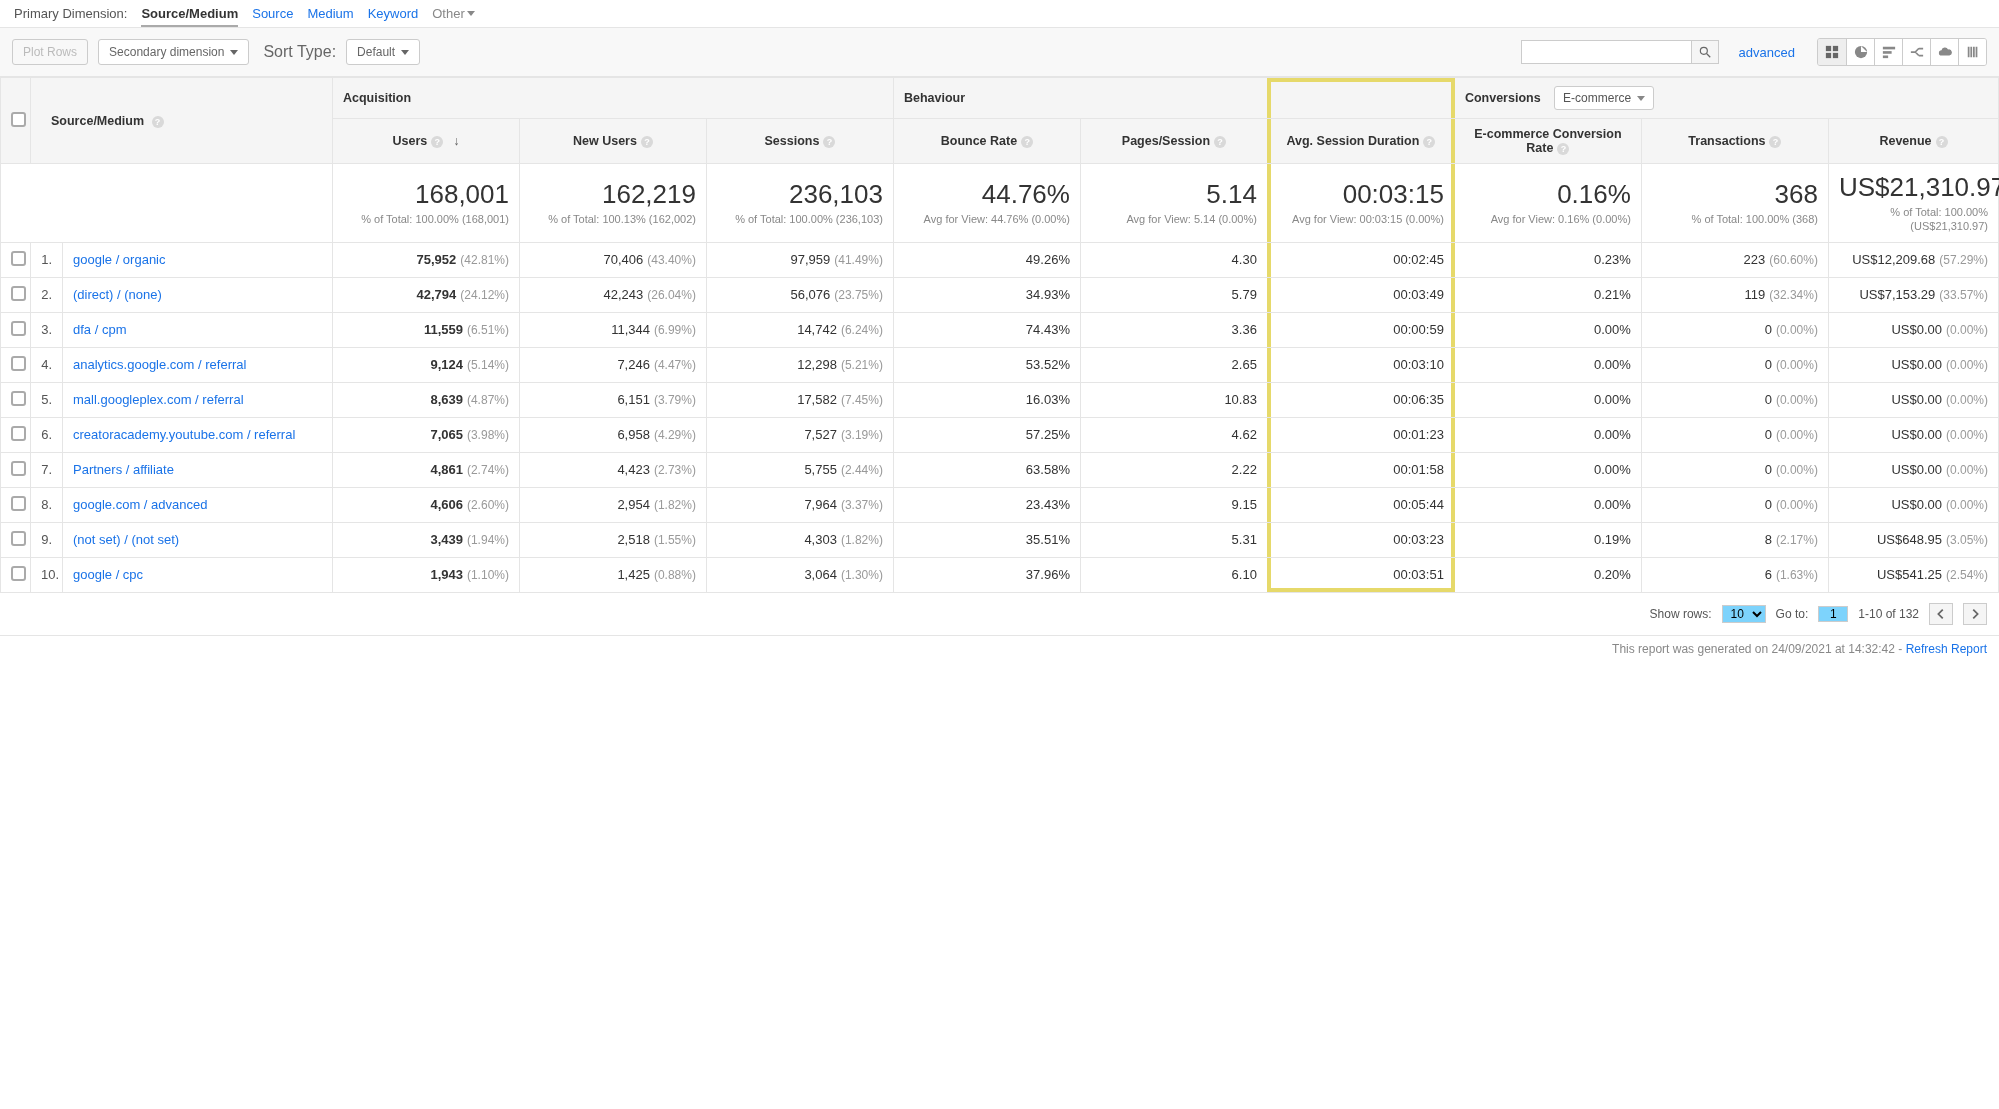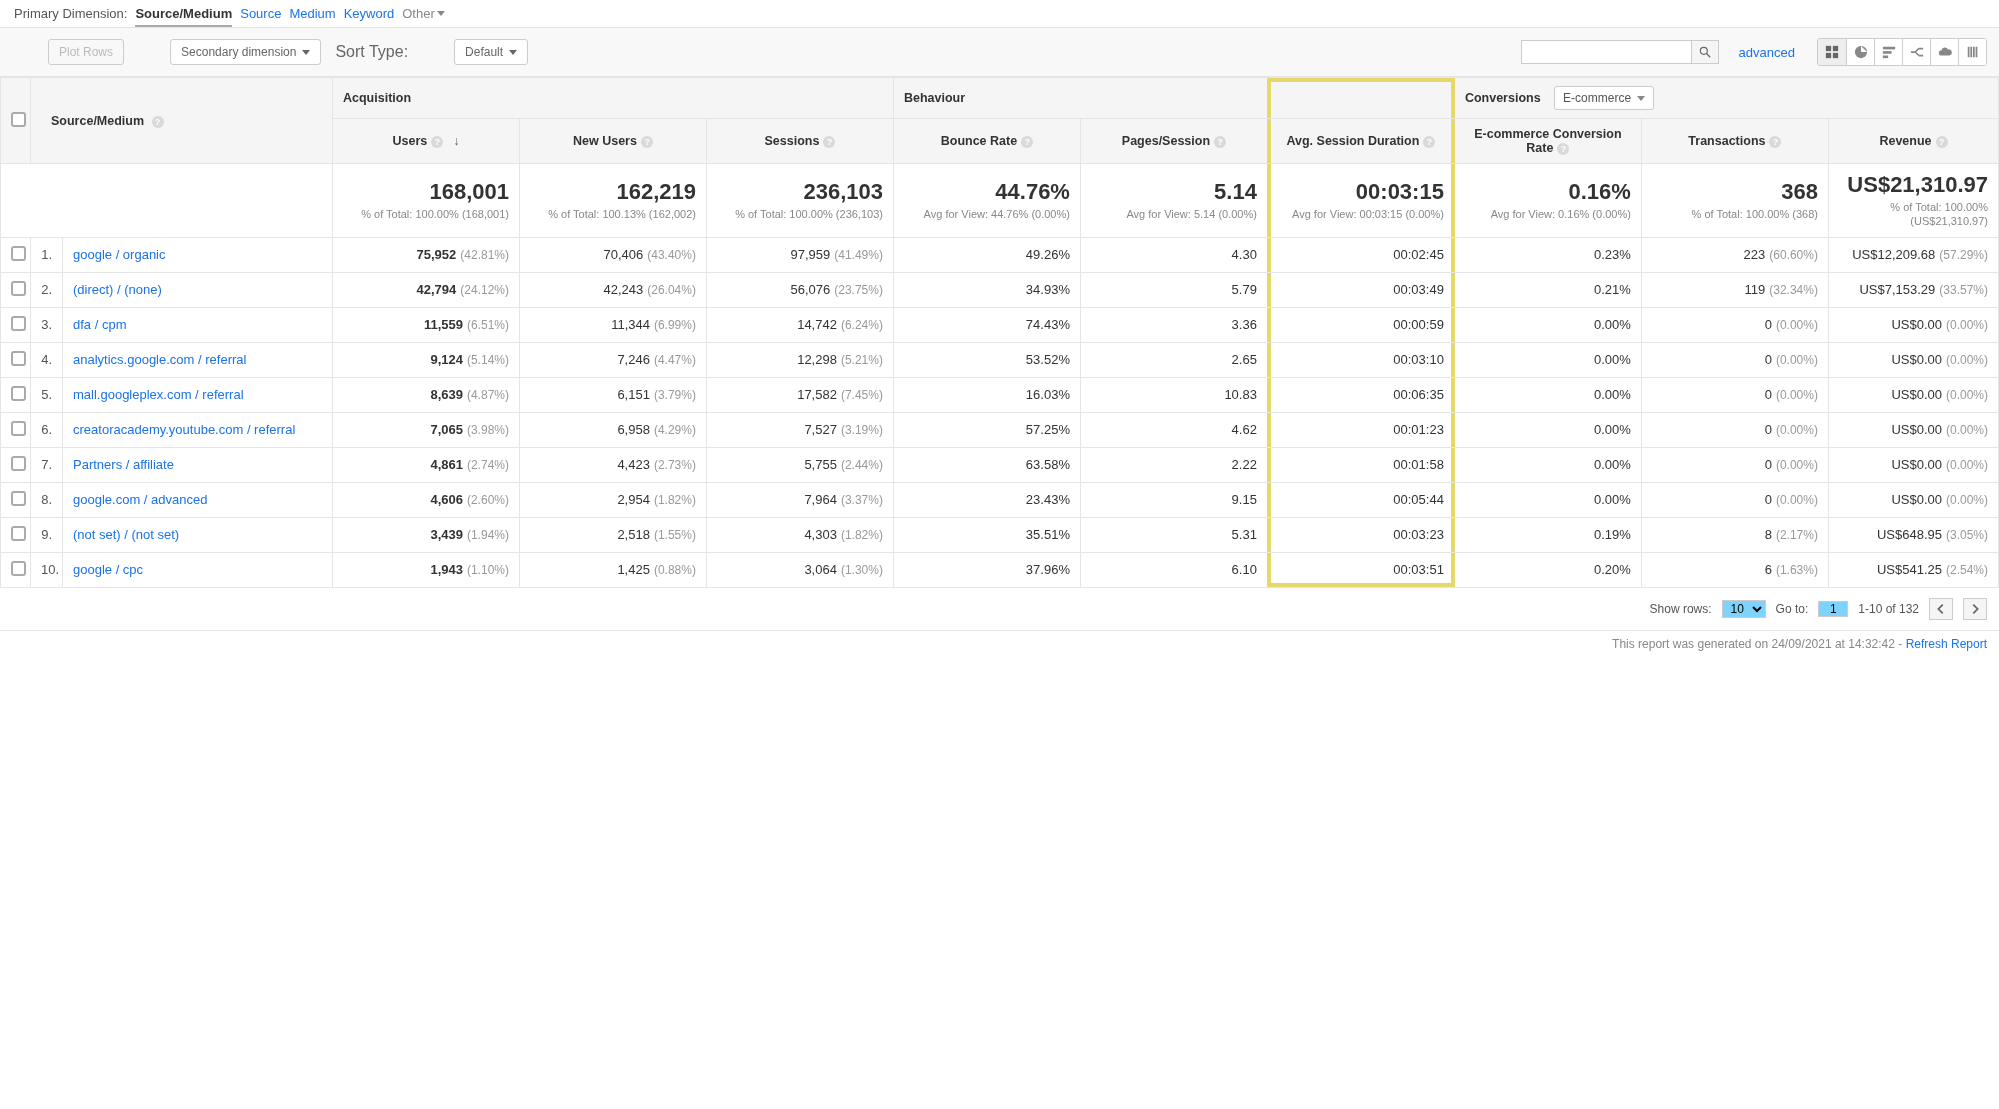--- a/index.html
+++ b/index.html
@@ -12,21 +12,21 @@
   }
   a { color: #1a73e8; text-decoration: none; cursor: pointer; }
 
   
   .primary-dim-row {
     padding: 6px 14px;
     font-size: 13px;
     color: #333;
     display: flex;
     align-items: center;
-    gap: 8px;
+    gap: 14px;
     border-bottom: 1px solid #e5e5e5;
   }
   .primary-dim-row .label { color: #555; }
   .primary-dim-row .current {
     font-weight: 700;
     color: #333;
     border-bottom: 2px solid #aaa;
     padding-bottom: 4px;
     margin-bottom: -6px;
   }
@@ -52,21 +52,20 @@
     display: inline-flex;
     align-items: center;
     padding: 5px 10px;
     border: 1px solid #ccc;
     border-radius: 3px;
     background: #fff;
     font-size: 12px;
     color: #666;
     cursor: pointer;
     gap: 6px;
-    margin-left: 36px;
   }
   .btn.disabled { color: #bbb; background: #f8f8f8; cursor: default; }
   .btn .caret-down { border-top-color: #666; }
   .sort-label { color:#666; font-size:16px; margin-left:4px; }
   .toolbar-spacer { flex: 1; }
   .search-wrap { display: inline-flex; align-items: stretch; }
   .search-input {
     border: 1px solid #ccc; border-right: none;
     padding: 4px 6px; font-size: 12px; width: 170px;
     background: #fff;
@@ -108,21 +107,21 @@
   .col-idx { width: 28px; text-align: right; color: #555; }
   .col-name { width: 300px; text-align: left; }
   .col-num { text-align: right; }
   .help-icon {
     display: inline-block; width: 12px; height: 12px; border-radius: 50%;
     background: #d9d9d9; color: #fff; font-size: 9px; line-height: 12px;
     text-align: center; margin-left: 4px;
   }
   .sort-arrow { margin-left: 10px; color: #666; }
   .totals td { background: #fff; vertical-align: top; padding-top: 14px; padding-bottom: 14px; }
-  .tot-main { font-size: 22px; font-weight: 700; color: #333; display: block; text-align: right; }
+  .tot-main { font-size: 26px; font-weight: 400; color: #333; display: block; text-align: right; }
   .tot-sub { font-size: 11px; color: #888; display: block; text-align: right; line-height: 1.3; margin-top: 2px;}
   .pct { color: #999; font-size: 12px; margin-left: 4px; }
   .cell-bold { font-weight: 700; }
   th.hl, td.hl { position: relative; }
   th.hl::after, td.hl::after {
     content: ""; position: absolute; top: 0; bottom: 0; left: -1px; right: -1px;
     border-left: 4px solid #e6d96a; border-right: 4px solid #e6d96a;
     pointer-events: none;
   }
   thead tr.group th.hl::after { border-top: 4px solid #e6d96a; }

